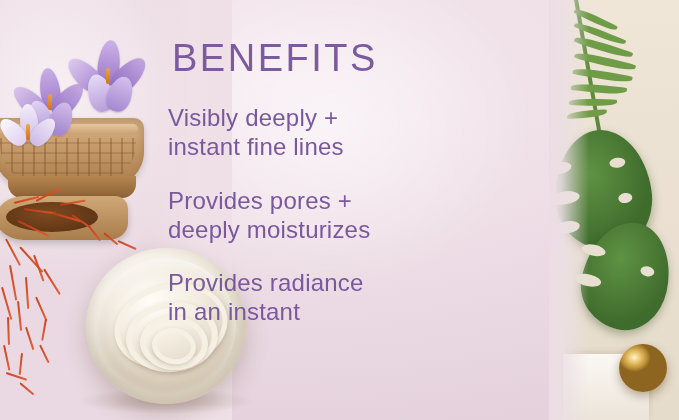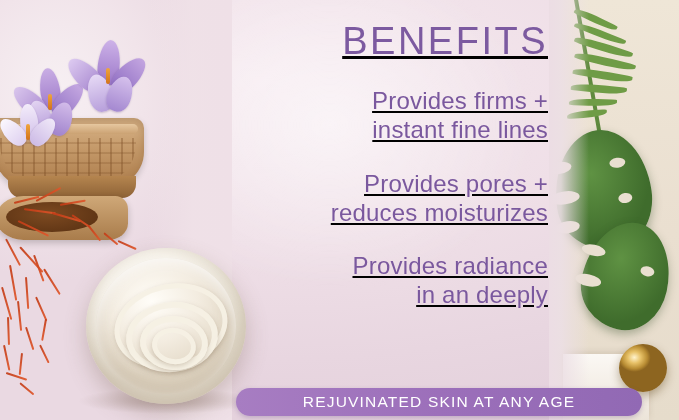--- a/index.html
+++ b/index.html
@@ -151,23 +151,22 @@
     box-shadow:0 4px 10px rgba(90,65,20,.4);
   }
   .white-box{
     position:absolute;right:30px;bottom:0;width:86px;height:66px;
     background:linear-gradient(to bottom,#fbf8f4,#ece4d9);
     box-shadow:0 -2px 6px rgba(120,100,80,.18);
   }
 
   
   .text-col{
-    position:absolute;left:168px;top:22px;width:380px;height:340px;
-    text-align:right;
-    text-decoration:underline;
+    position:absolute;left:168px;top:39px;width:380px;height:340px;
+    text-align:left;
   }
   .benefits-title{
     font-size:38px;letter-spacing:2.5px;color:#7c5aa0;
     font-weight:400;line-height:1;margin:0 0 26px 0;
     padding-left:4px;
   }
   .benefit{
     color:#7a589e;font-size:24px;line-height:1.22;margin:0 0 24px 0;
     font-weight:400;letter-spacing:.2px;
   }
@@ -309,32 +308,29 @@
     <div class="white-box"></div>
     <div class="gold-ball"></div>
 
     <div class="rp-fade"></div>
   </div>
 
   <div class="text-col">
     <div class="benefits-title">BENEFITS</div>
 
     <p class="benefit">
-      <span>Provides firms +</span><br>
+      <span>Visibly deeply +</span><br>
       <span>instant fine lines</span>
     </p>
 
     <p class="benefit">
       <span>Provides pores +</span><br>
-      <span>reduces moisturizes</span>
+      <span>deeply moisturizes</span>
     </p>
 
     <p class="benefit">
       <span>Provides radiance</span><br>
-      <span> in an deeply</span>
+      <span> in an instant</span>
     </p>
   </div>
 
-  <div class="pill">
-    <span class="pill-text">REJUVINATED SKIN AT ANY AGE</span>
-  </div>
 
 </div>
 
 </body></html>

